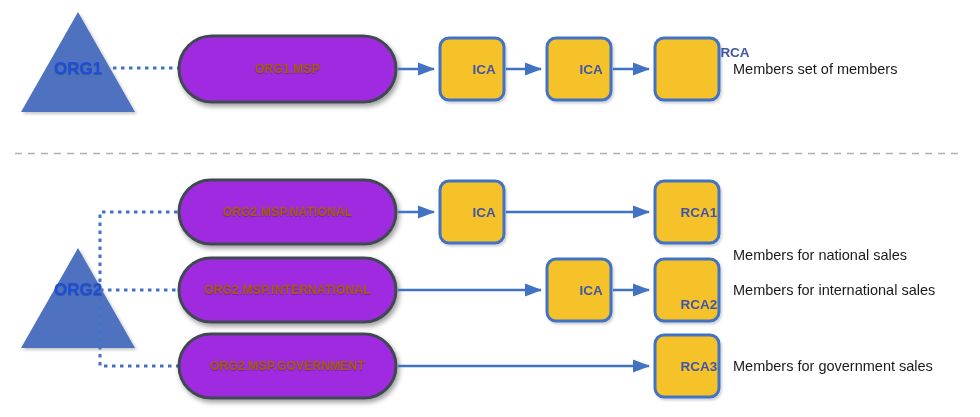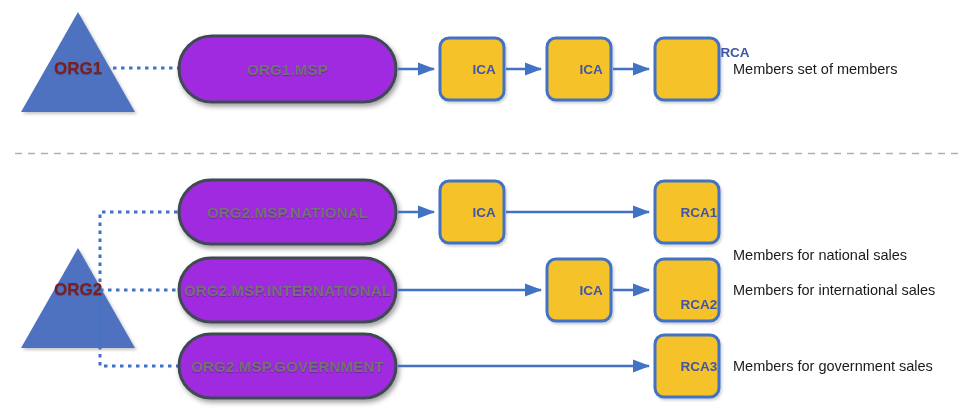--- a/index.html
+++ b/index.html
@@ -27,34 +27,34 @@
   .node-label {
     position: absolute;
     display: flex;
     align-items: center;
     justify-content: center;
     text-align: center;
     pointer-events: none;
     white-space: nowrap;
   }
   .msp-text {
-    color: #737373;
-    font-size: 15px;
+    color: #a16207;
+    font-size: 12px;
     font-weight: bold;
     letter-spacing: 0.2px;
     text-shadow: 0 1px 1px rgba(0,0,0,0.25);
   }
   .ca-text {
     color: #4056A6;
     font-size: 13.5px;
     font-weight: bold;
     margin-left: 12px;
   }
   .org-text {
-    color: #7f1d1d;
+    color: #1d4ed8;
     font-size: 17px;
     font-weight: bold;
     text-shadow: 0 1px 1px rgba(0,0,0,0.25);
   }
   .caption-text {
     position: absolute;
     color: #1a1a1a;
     font-size: 14.5px;
     font-weight: normal;
     white-space: nowrap;

